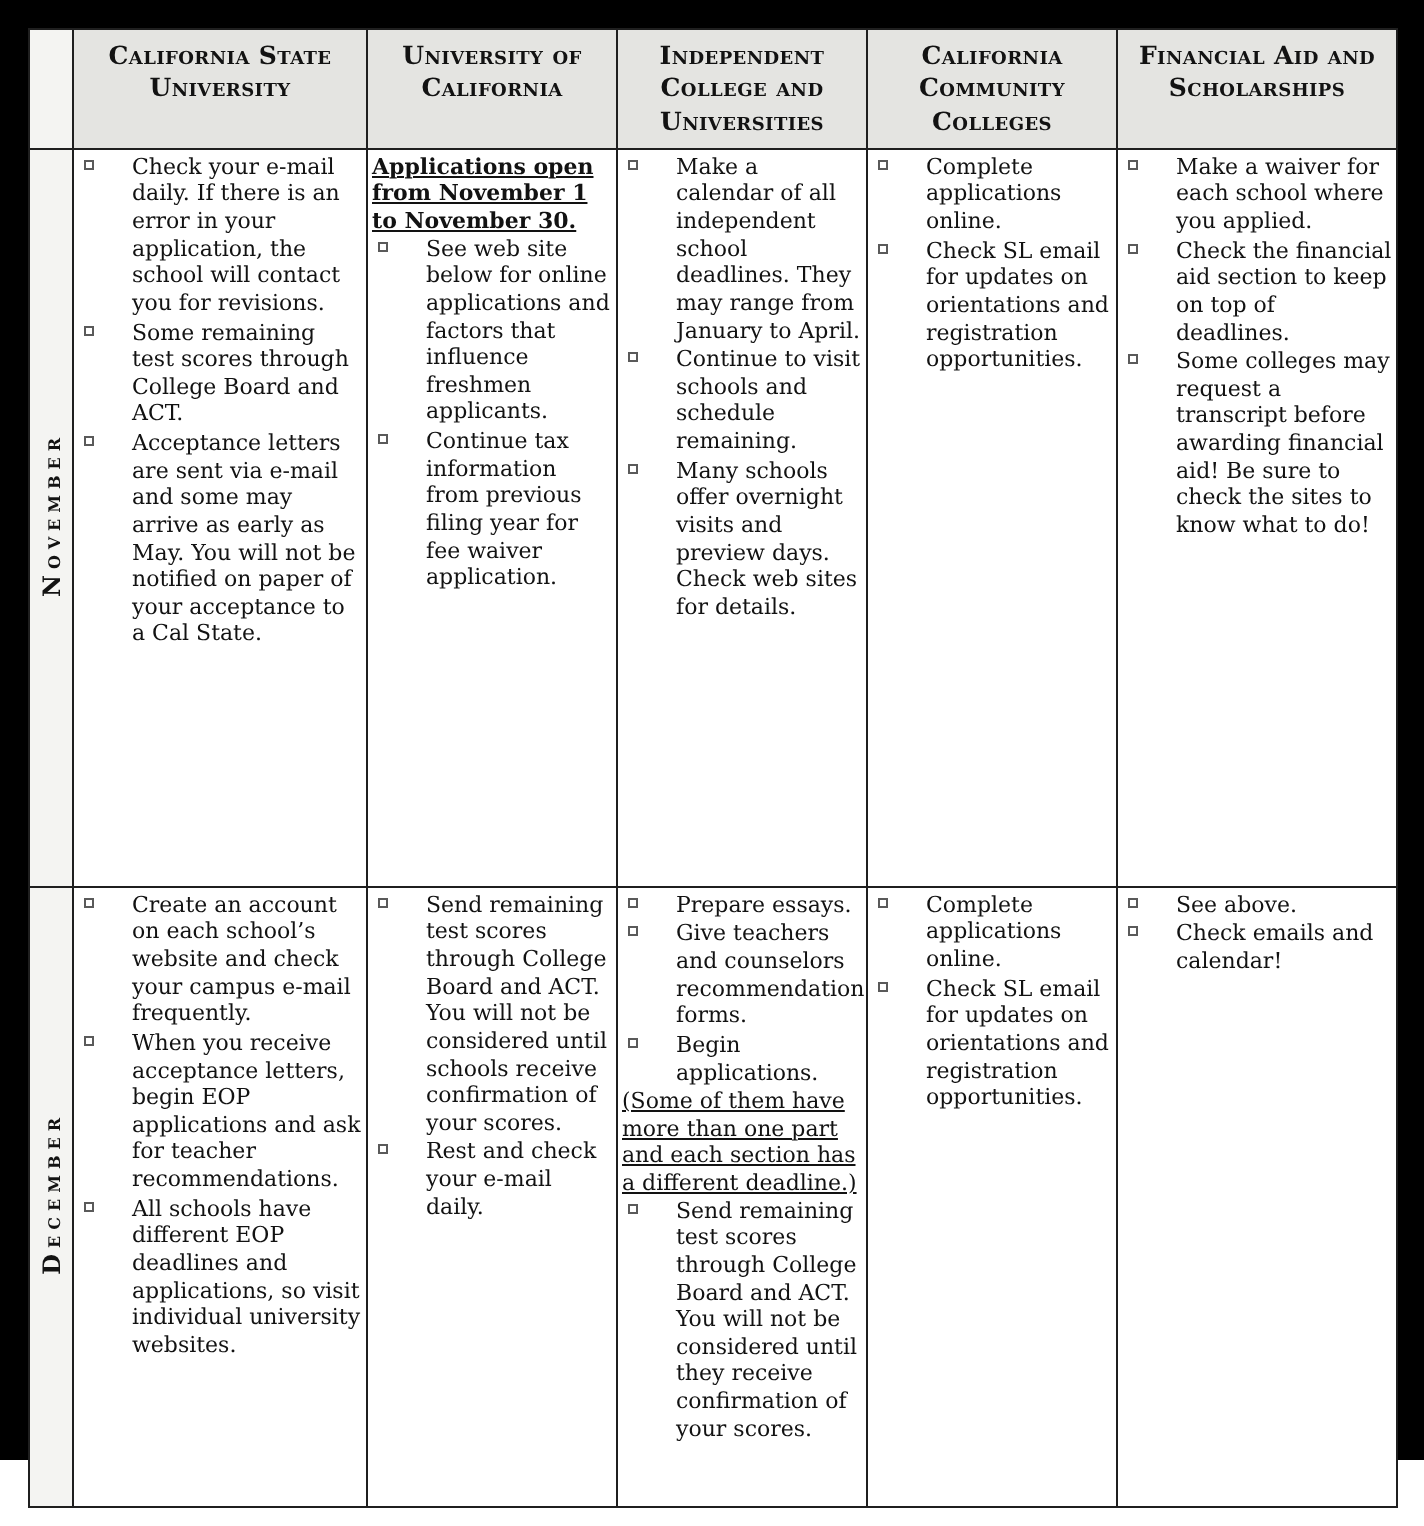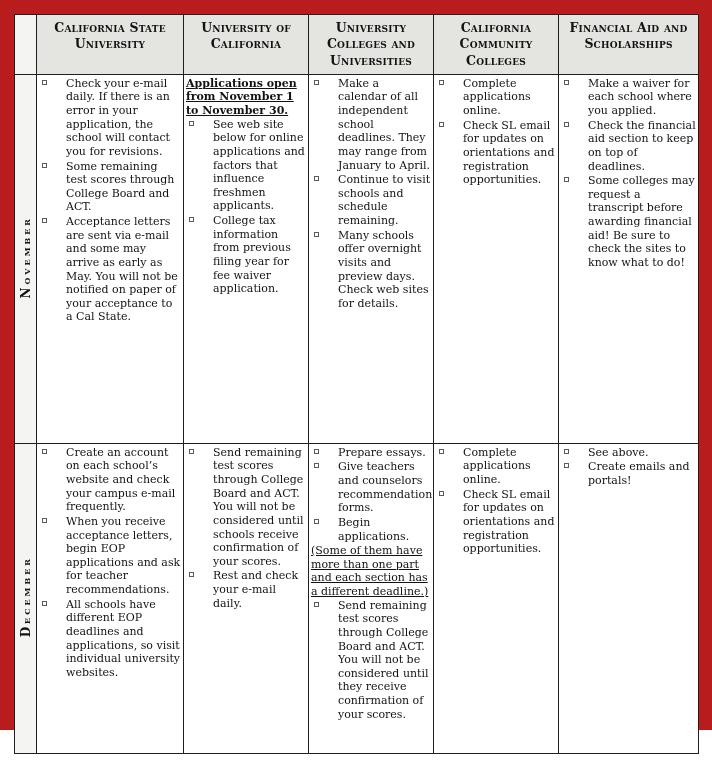--- a/index.html
+++ b/index.html
@@ -1,18 +1,18 @@
 <!DOCTYPE html>
 <html><head>
 <meta charset="utf-8">
 <style>
   * { margin:0; padding:0; box-sizing:border-box; }
   html,body { width:712px; height:763px; background:#ffffff; }
   body { font-family:"DejaVu Serif","Liberation Serif",serif; color:#121212; -webkit-font-smoothing:antialiased; }
-  .page { position:relative; width:712px; height:730px; padding:14px 14px 0 14px; background:#b91c1c; }
+  .page { position:relative; width:712px; height:730px; padding:14px 14px 0 14px; background:#000000; }
 
   table.schedule-table { border-collapse:collapse; table-layout:fixed; width:684px; }
   th, td { border:1px solid #1f1f1f; vertical-align:top; }
 
   thead th.col-header {
     background:#e4e4e1;
     font-weight:bold;
     font-variant:small-caps;
     font-size:12.5px;
     line-height:1.3;
@@ -66,37 +66,37 @@
       <col style="width:125px">
       <col style="width:125px">
       <col style="width:125px">
       <col style="width:140px">
     </colgroup>
     <thead>
       <tr>
         <th class="corner-cell"></th>
         <th class="col-header">California State University</th>
         <th class="col-header">University of California</th>
-        <th class="col-header">University Colleges and Universities</th>
+        <th class="col-header">Independent College and Universities</th>
         <th class="col-header">California Community Colleges</th>
         <th class="col-header">Financial Aid and Scholarships</th>
       </tr>
     </thead>
     <tbody>
         <tr>
           <th class="month-cell"><span class="month-text">November</span></th>
           <td class="schedule-cell">
             <div class="bullet-item"><span class="bullet-marker"></span><span class="bullet-text">Check your e-mail daily.  If there is an error in your application, the school will contact you for revisions.</span></div>
             <div class="bullet-item"><span class="bullet-marker"></span><span class="bullet-text">Some remaining test scores through College Board and ACT.</span></div>
             <div class="bullet-item"><span class="bullet-marker"></span><span class="bullet-text">Acceptance letters are sent via e-mail and some may arrive as early as May.  You will not be notified on paper of your acceptance to a Cal State.</span></div>
           </td>
           <td class="schedule-cell">
             <div class="cell-intro">Applications open from November 1 to November 30.</div>
             <div class="bullet-item"><span class="bullet-marker"></span><span class="bullet-text">See web site below for online applications and factors that influence freshmen applicants.</span></div>
-            <div class="bullet-item"><span class="bullet-marker"></span><span class="bullet-text">College tax information from previous filing year for fee waiver application.</span></div>
+            <div class="bullet-item"><span class="bullet-marker"></span><span class="bullet-text">Continue tax information from previous filing year for fee waiver application.</span></div>
           </td>
           <td class="schedule-cell">
             <div class="bullet-item"><span class="bullet-marker"></span><span class="bullet-text">Make a calendar of all independent school deadlines.  They may range from January to April.</span></div>
             <div class="bullet-item"><span class="bullet-marker"></span><span class="bullet-text">Continue to visit schools and schedule remaining.</span></div>
             <div class="bullet-item"><span class="bullet-marker"></span><span class="bullet-text">Many schools offer overnight visits and preview days. Check web sites for details.</span></div>
           </td>
           <td class="schedule-cell">
             <div class="bullet-item"><span class="bullet-marker"></span><span class="bullet-text">Complete applications online.</span></div>
             <div class="bullet-item"><span class="bullet-marker"></span><span class="bullet-text">Check SL email for updates on orientations and registration opportunities.</span></div>
           </td>
@@ -123,18 +123,18 @@
             <div class="bullet-item"><span class="bullet-marker"></span><span class="bullet-text">Begin applications.</span></div>
             <div class="cell-note">(Some of them have more than one part and each section has a different deadline.)</div>
             <div class="bullet-item"><span class="bullet-marker"></span><span class="bullet-text">Send remaining test scores through College Board and ACT. You will not be considered until they receive confirmation of your scores.</span></div>
           </td>
           <td class="schedule-cell">
             <div class="bullet-item"><span class="bullet-marker"></span><span class="bullet-text">Complete applications online.</span></div>
             <div class="bullet-item"><span class="bullet-marker"></span><span class="bullet-text">Check SL email for updates on orientations and registration opportunities.</span></div>
           </td>
           <td class="schedule-cell">
             <div class="bullet-item"><span class="bullet-marker"></span><span class="bullet-text">See above.</span></div>
-            <div class="bullet-item"><span class="bullet-marker"></span><span class="bullet-text">Create emails and portals!</span></div>
+            <div class="bullet-item"><span class="bullet-marker"></span><span class="bullet-text">Check emails and calendar!</span></div>
           </td>
         </tr>
       </tbody>
   </table>
 </div>
 
 </body></html>

